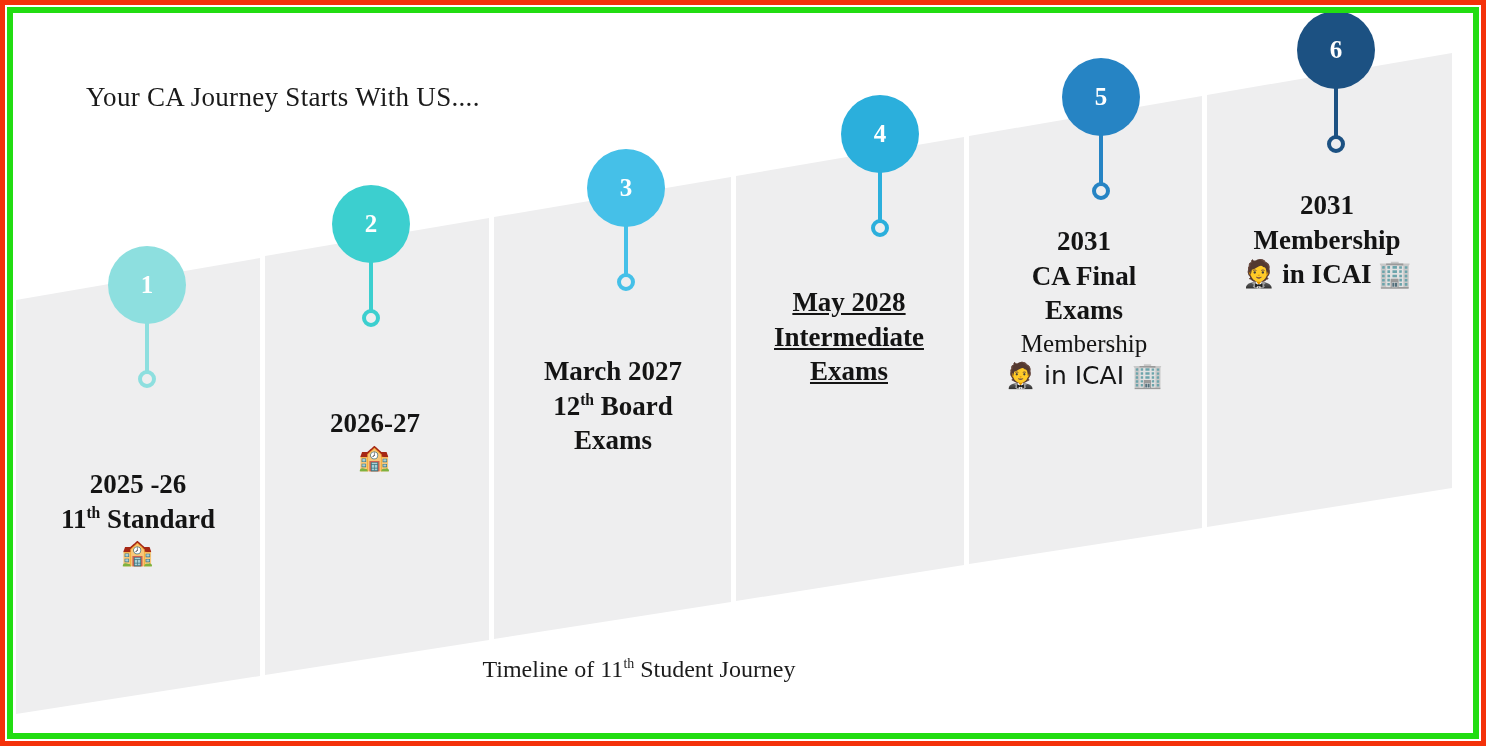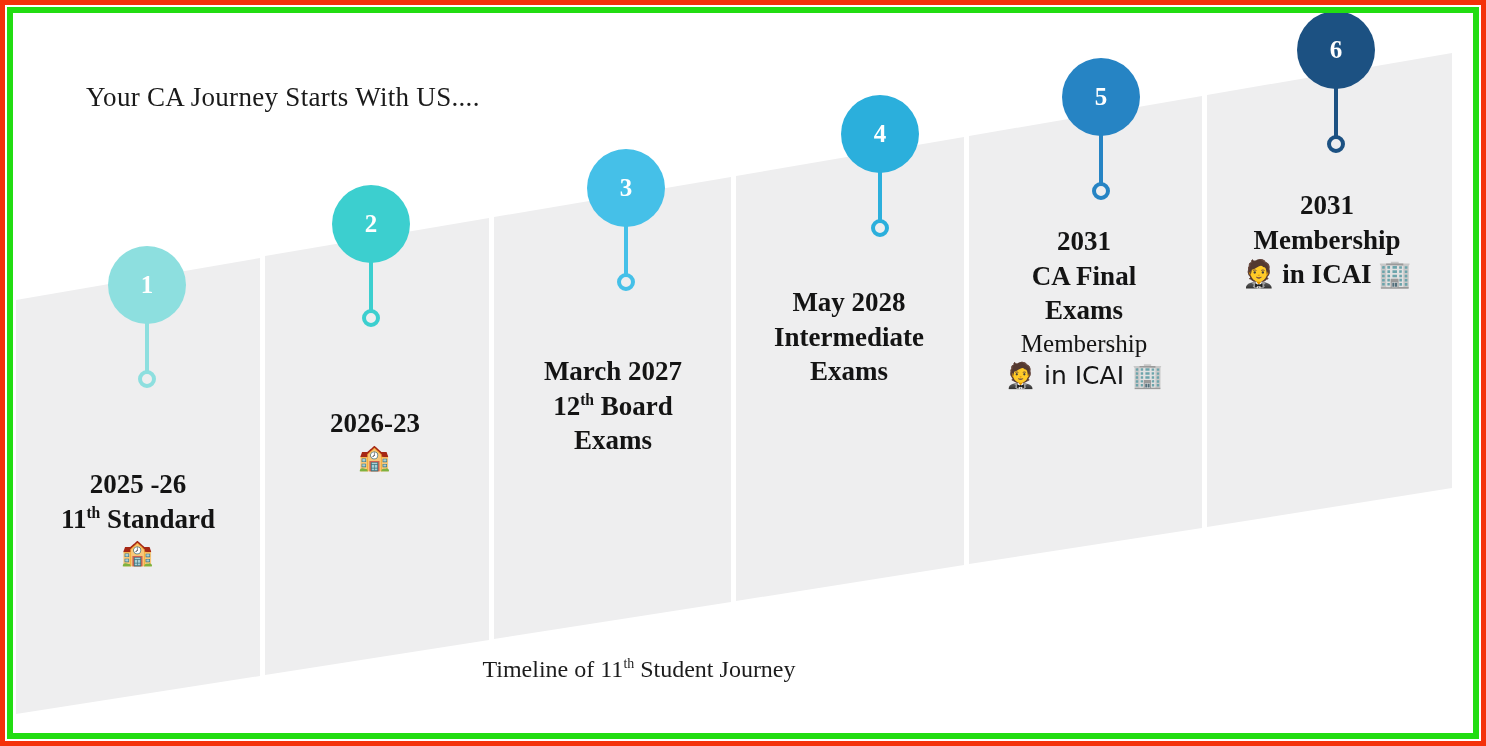--- a/index.html
+++ b/index.html
@@ -209,29 +209,29 @@
         <div class="ring"></div>
       </div>
     </div>
   <div class="cards-layer">
       <div class="card-text" style="left: -42px; top: 467px; width: 360px;">
         <span class="line bold">2025 -26</span>
         <span class="line bold">11<sup>th</sup> Standard</span>
         <span class="line emoji-line">🏫</span>
       </div>
       <div class="card-text" style="left: 195px; top: 406px; width: 360px;">
-        <span class="line bold">2026-23</span>
+        <span class="line bold">2026-27</span>
         <span class="line emoji-line">🏫</span>
       </div>
       <div class="card-text" style="left: 433px; top: 346px; width: 360px; margin-top: 8px;">
         <span class="line bold">March 2027</span>
         <span class="line bold">12<sup>th</sup> Board</span>
         <span class="line bold">Exams</span>
       </div>
-      <div class="card-text" style="left: 669px; top: 285px; width: 360px;">
+      <div class="card-text" style="left: 669px; top: 285px; width: 360px; text-decoration: underline;">
         <span class="line bold">May 2028</span>
         <span class="line bold">Intermediate</span>
         <span class="line bold">Exams</span>
       </div>
       <div class="card-text" style="left: 904px; top: 224px; width: 360px;">
         <span class="line bold">2031</span>
         <span class="line bold">CA Final</span>
         <span class="line bold">Exams</span>
         <span class="line reg">Membership</span>
         <span class="line reg emoji">🤵 in ICAI 🏢</span>

